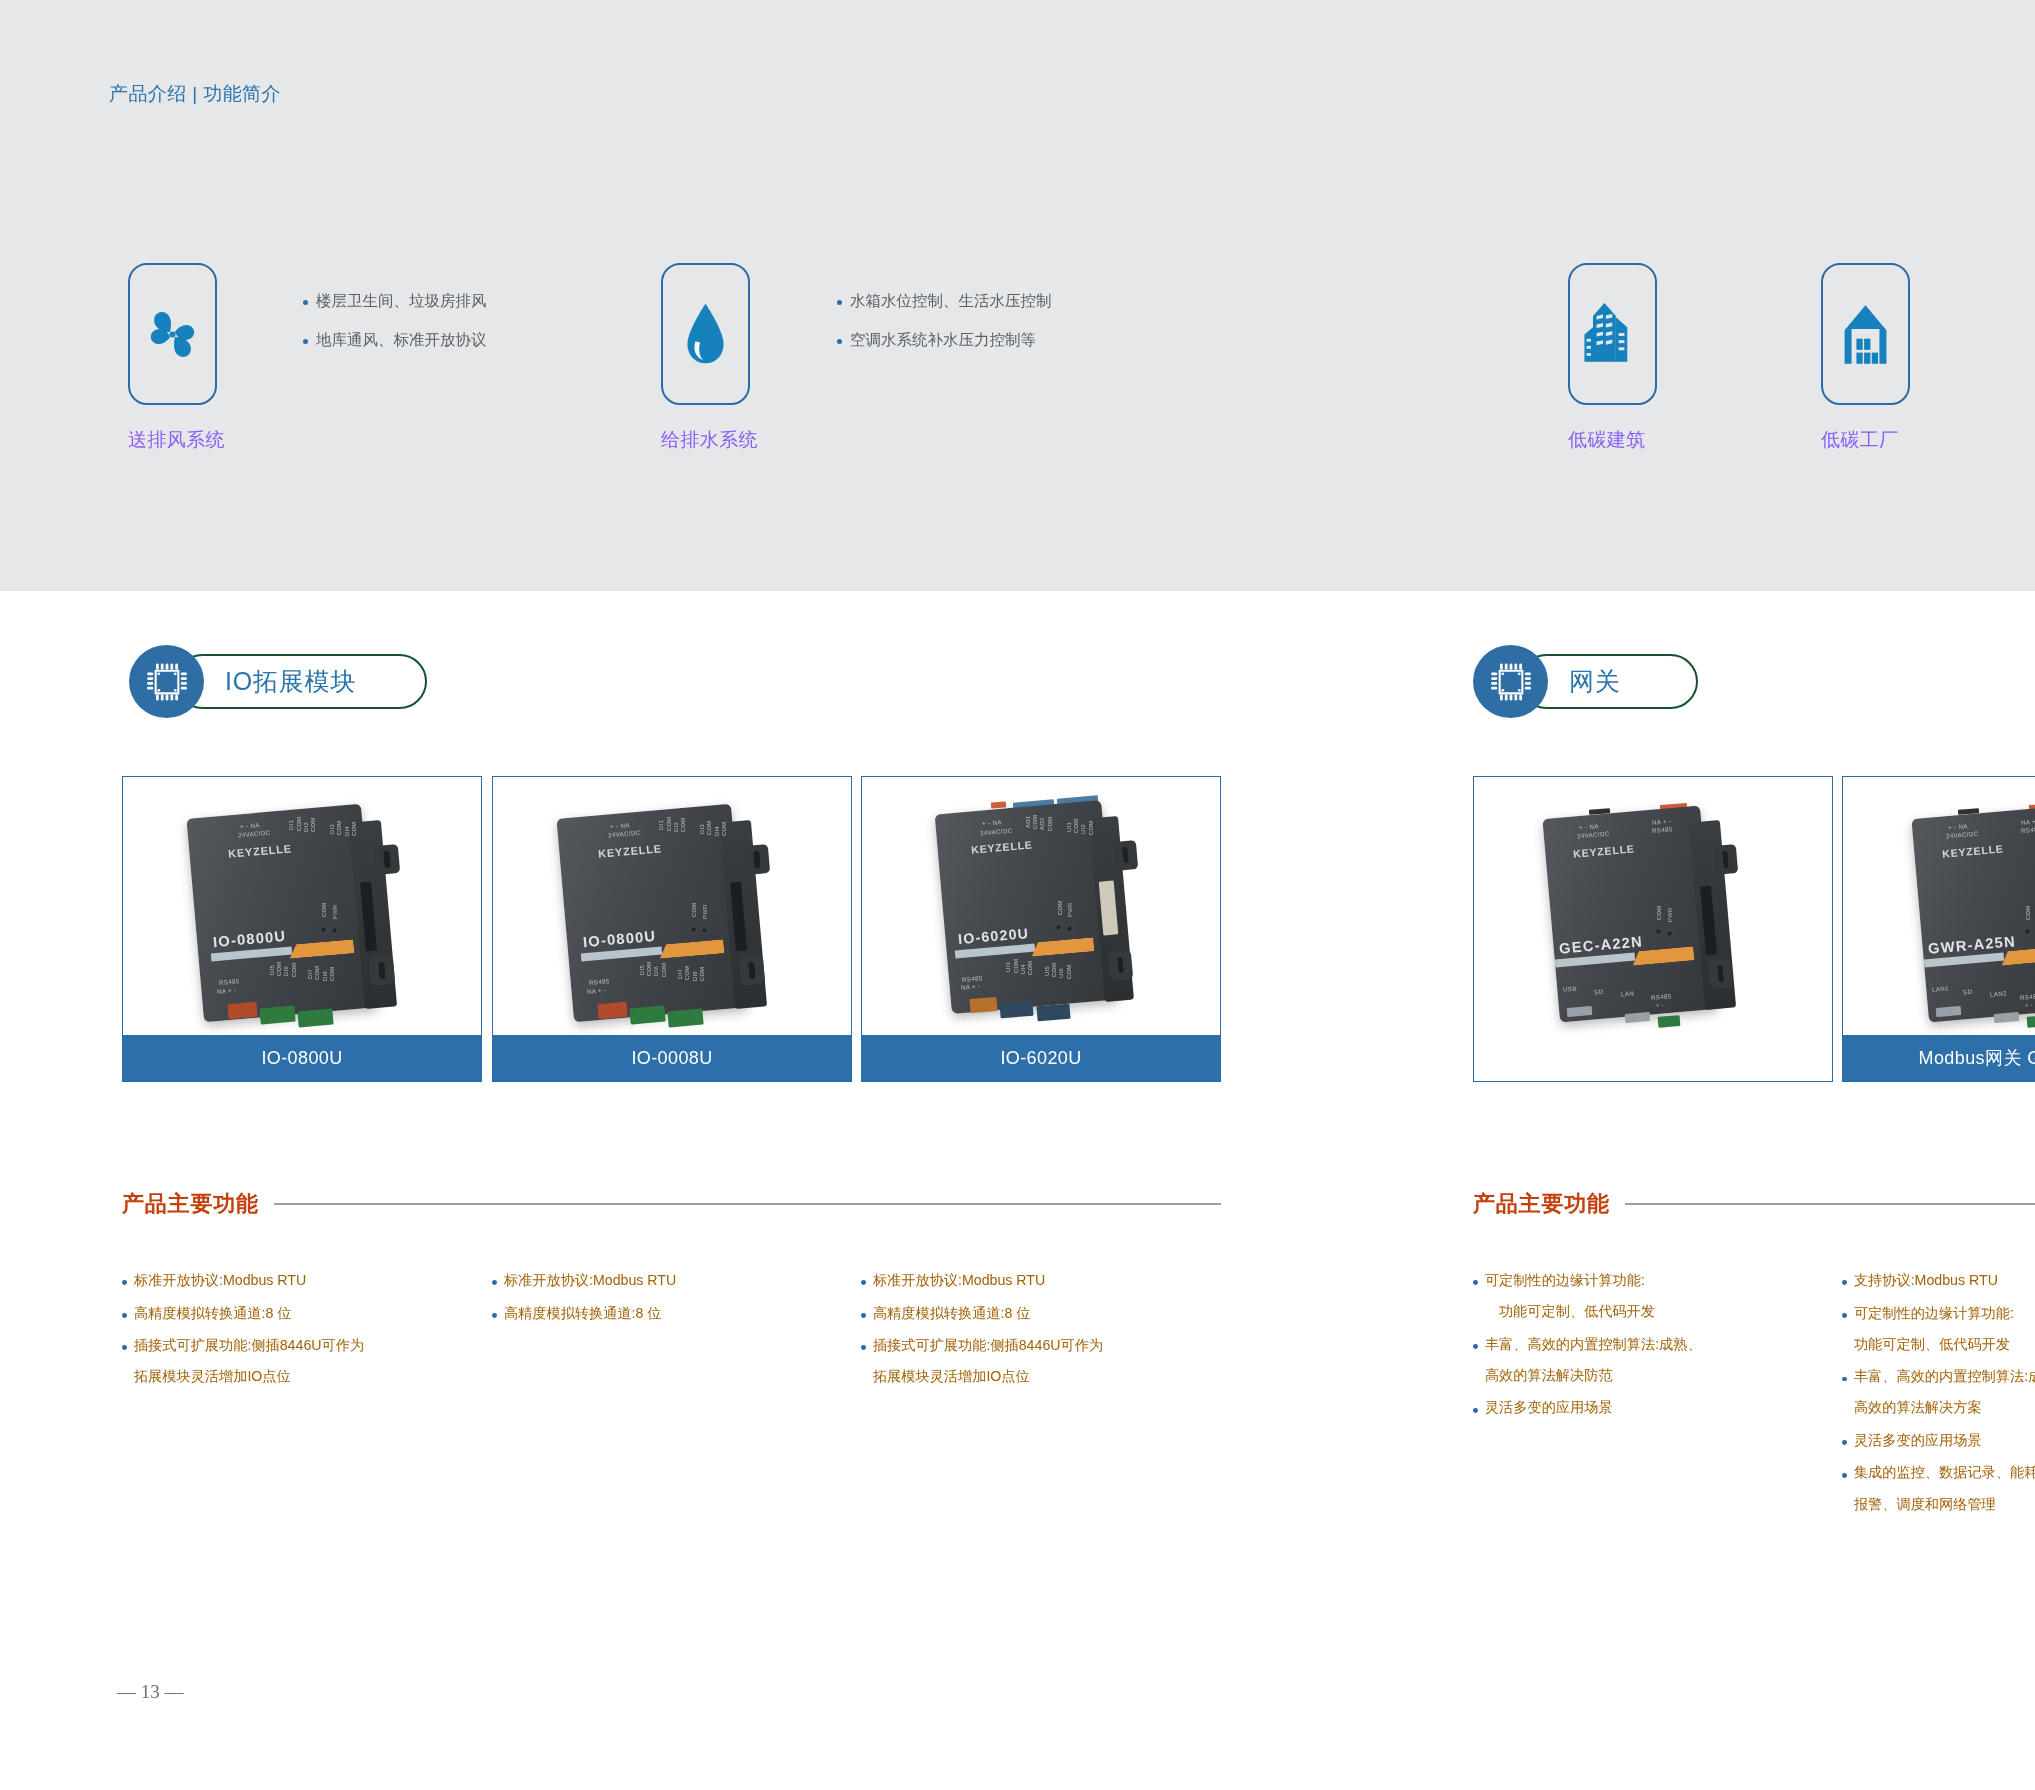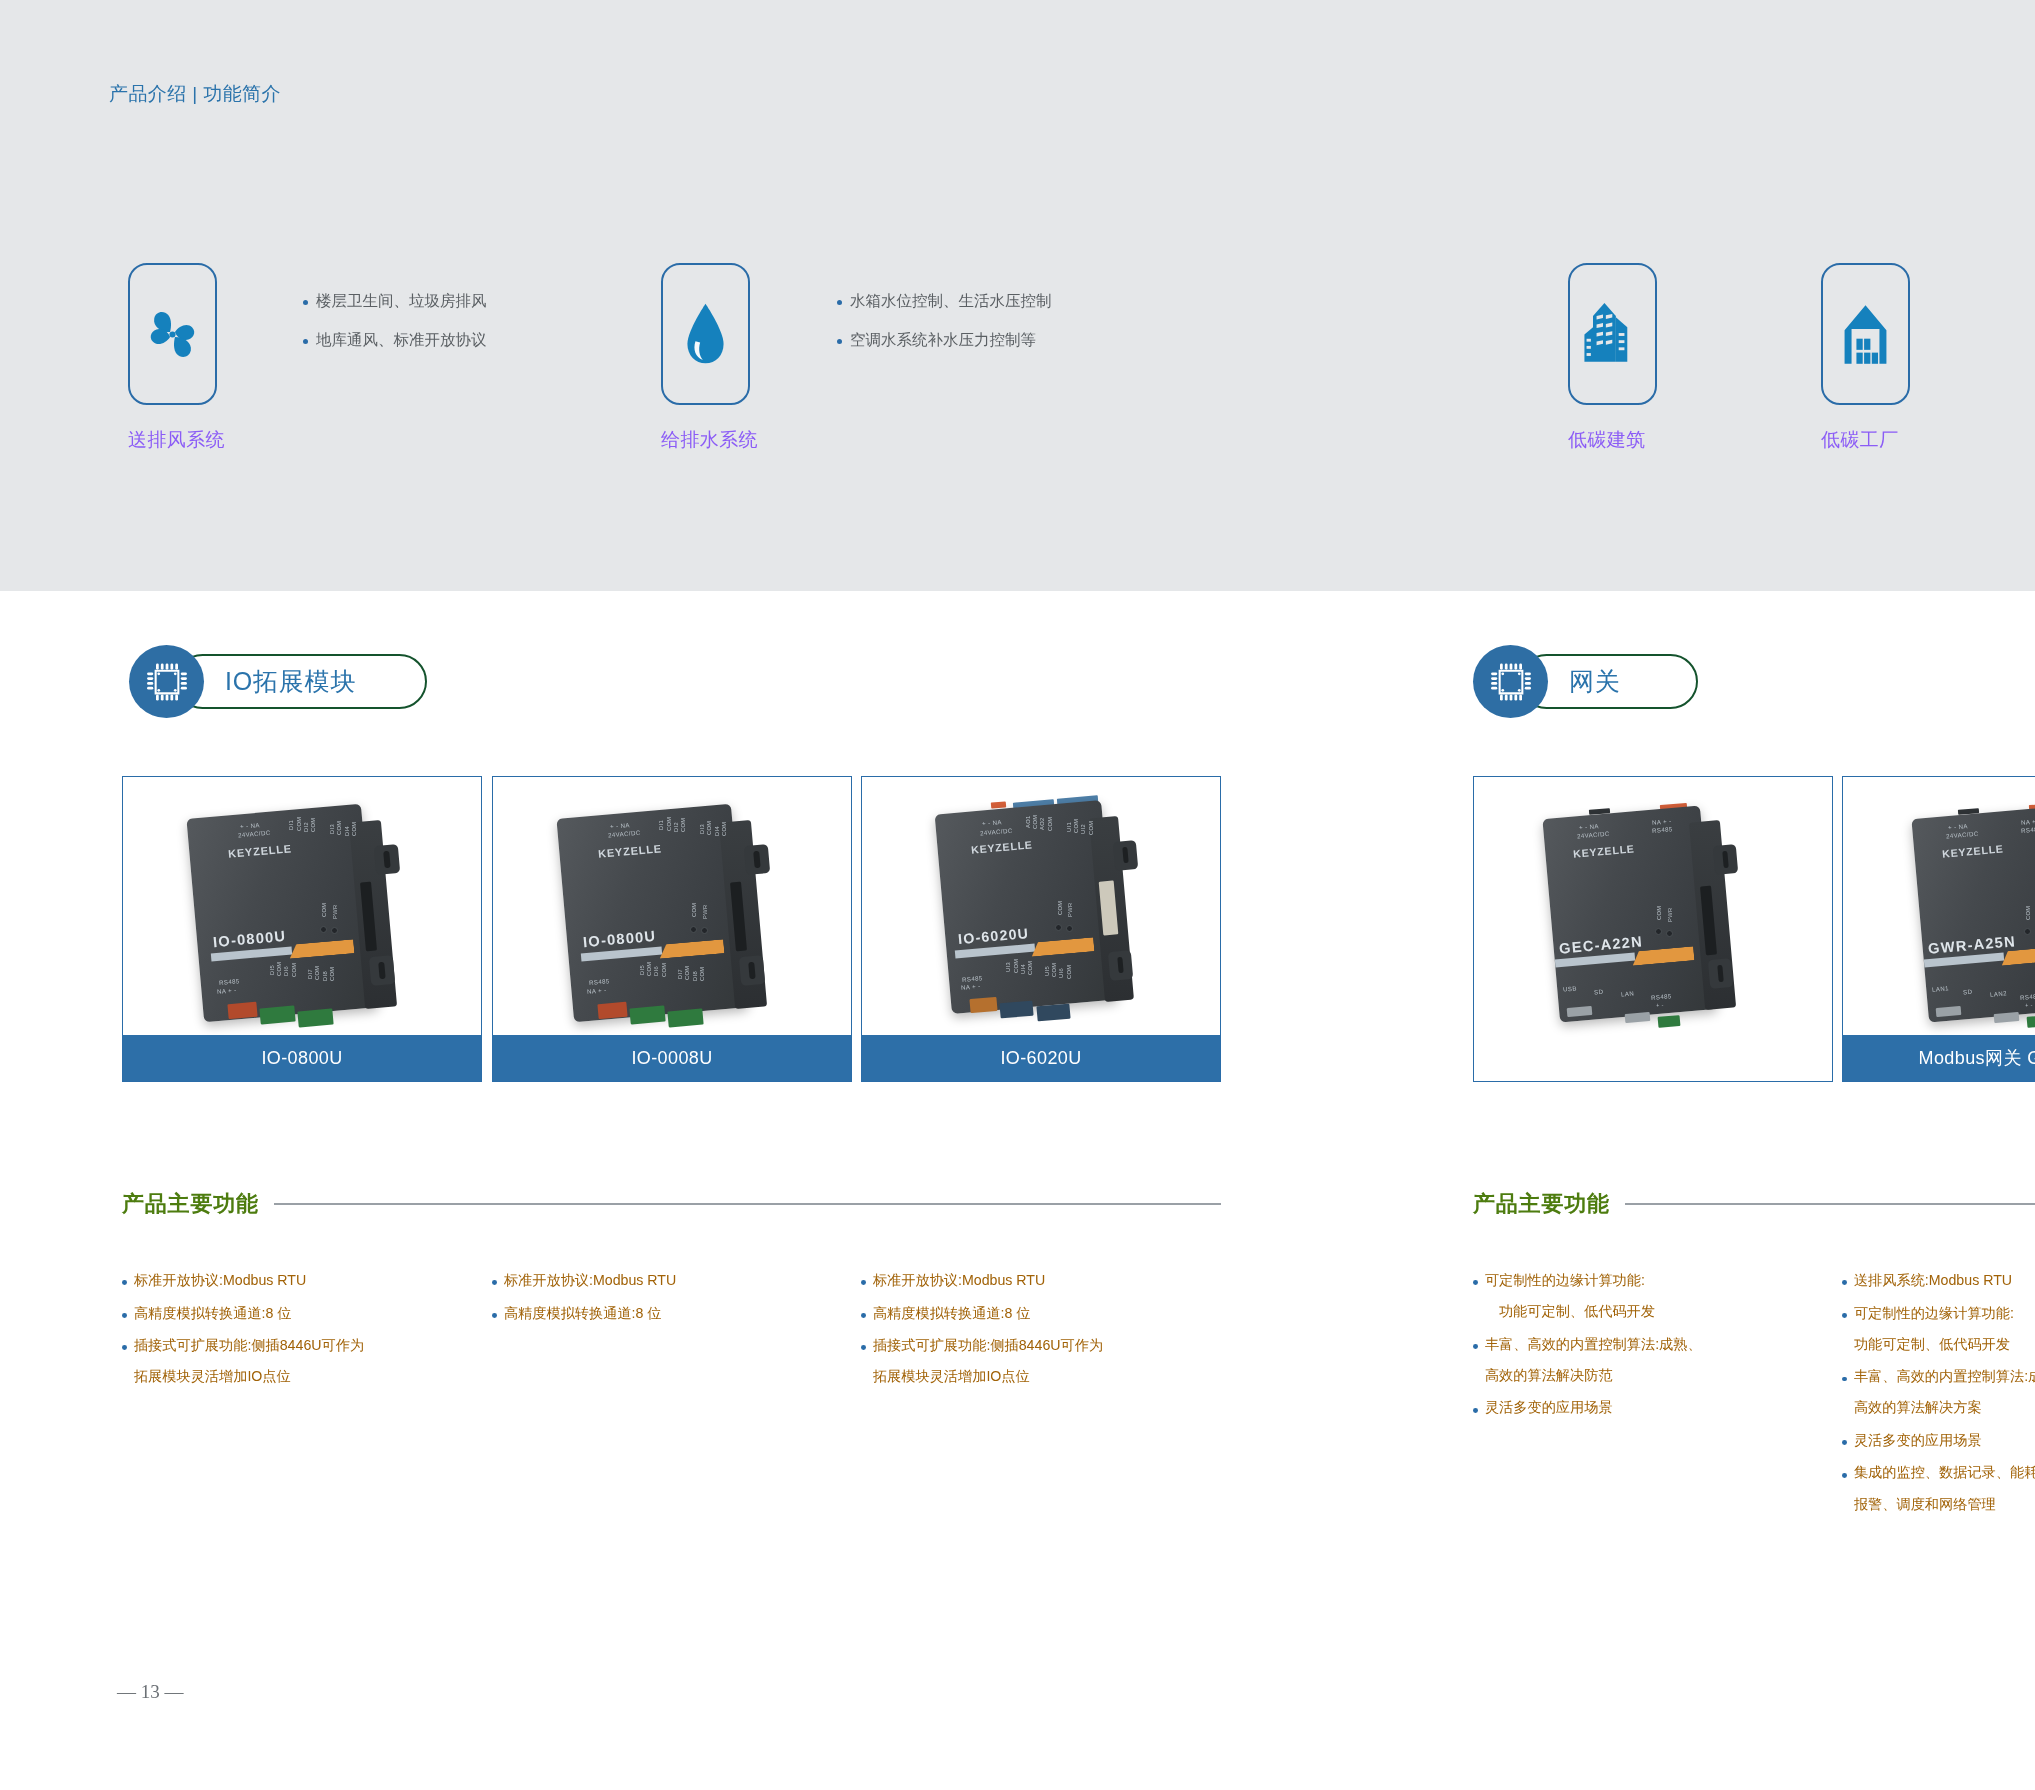--- a/index.html
+++ b/index.html
@@ -63,21 +63,21 @@
   }
   .card .shot{ flex:1; position:relative; background:#ffffff; overflow:hidden; }
   .card .cap{
     height:46px; background:#2d6fa8; color:#fff; display:flex;
     align-items:center; justify-content:center; font-size:18px; letter-spacing:0.4px;
     white-space:nowrap;
   }
 
   
   .feat-head{ position:absolute; display:flex; align-items:center; }
-  .feat-head .t{ font-size:22px; color:#4d7c0f; font-weight:700; white-space:nowrap; letter-spacing:0.8px;}
+  .feat-head .t{ font-size:22px; color:#c2410c; font-weight:700; white-space:nowrap; letter-spacing:0.8px;}
   .feat-head .rule{ height:1.2px; background:#9aa0a6; margin-left:14.7px; }
 
   
   .feat-col{ position:absolute; font-size:14.2px; color:#a16207; line-height:1.0; }
   .feat-col .b{ display:flex; align-items:flex-start; margin-bottom:18.3px; }
   .feat-col .dot{
     width:4.9px;height:4.9px;border-radius:50%;background:#2a6ca8;
     margin:7.3px 7px 0 0; flex:0 0 auto;
   }
   .feat-col .txt{ }
@@ -605,21 +605,21 @@
       <span class="txt">
       <span class="l">灵活多变的应用场景</span>
   </span>
     </div>
 </div>
 
 <div class="feat-col" style="left:1842px; top:1273px; width:358px;">
   <div class="b">
       <span class="dot"></span>
       <span class="txt">
-      <span class="l">送排风系统:Modbus RTU</span>
+      <span class="l">支持协议:Modbus RTU</span>
   </span>
     </div>
   <div class="b">
       <span class="dot"></span>
       <span class="txt">
       <span class="l">可定制性的边缘计算功能:</span>
       <span class="l">功能可定制、低代码开发</span>
   </span>
     </div>
   <div class="b">

